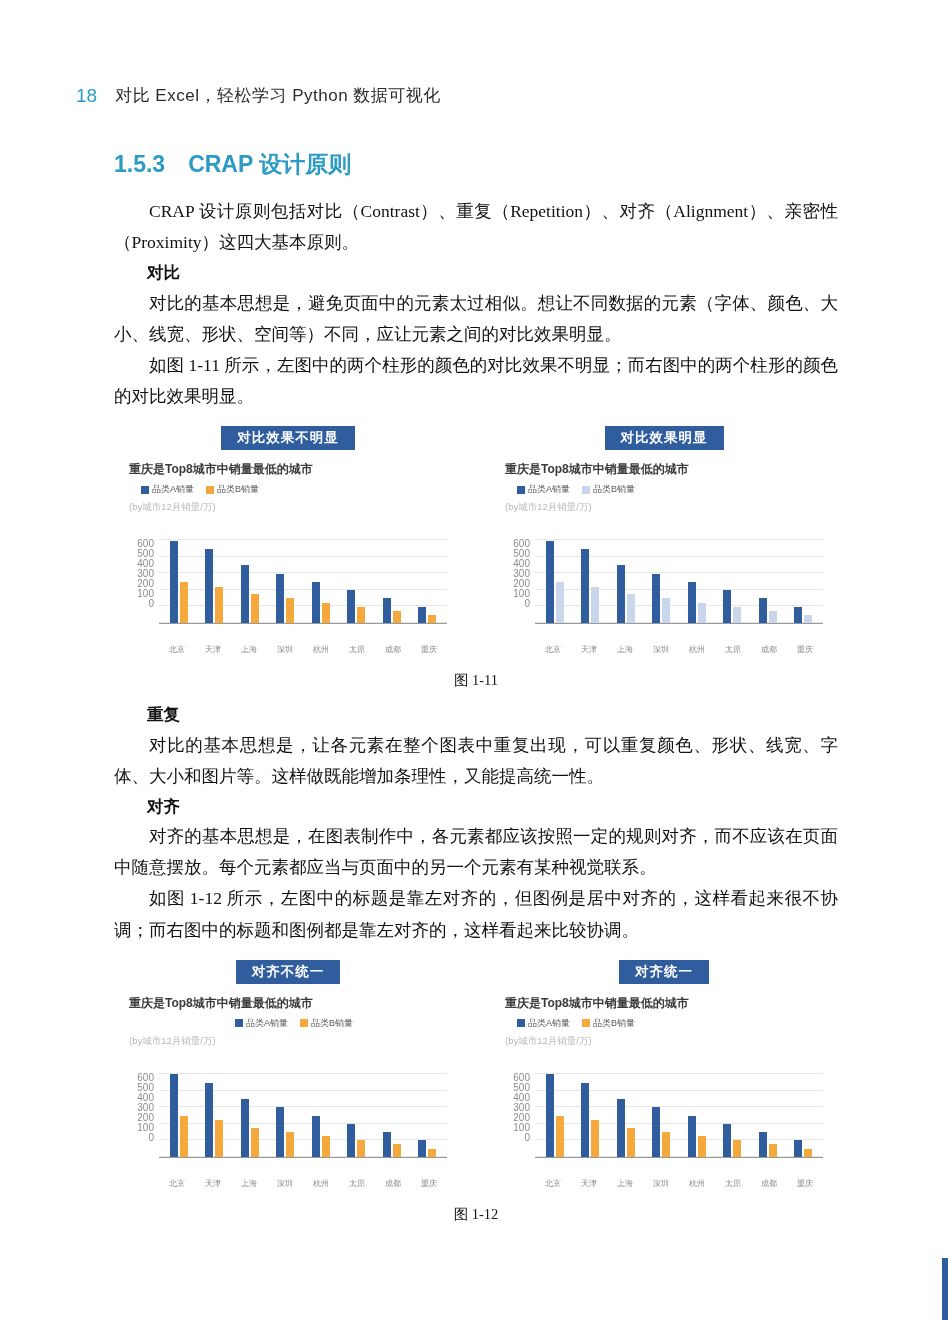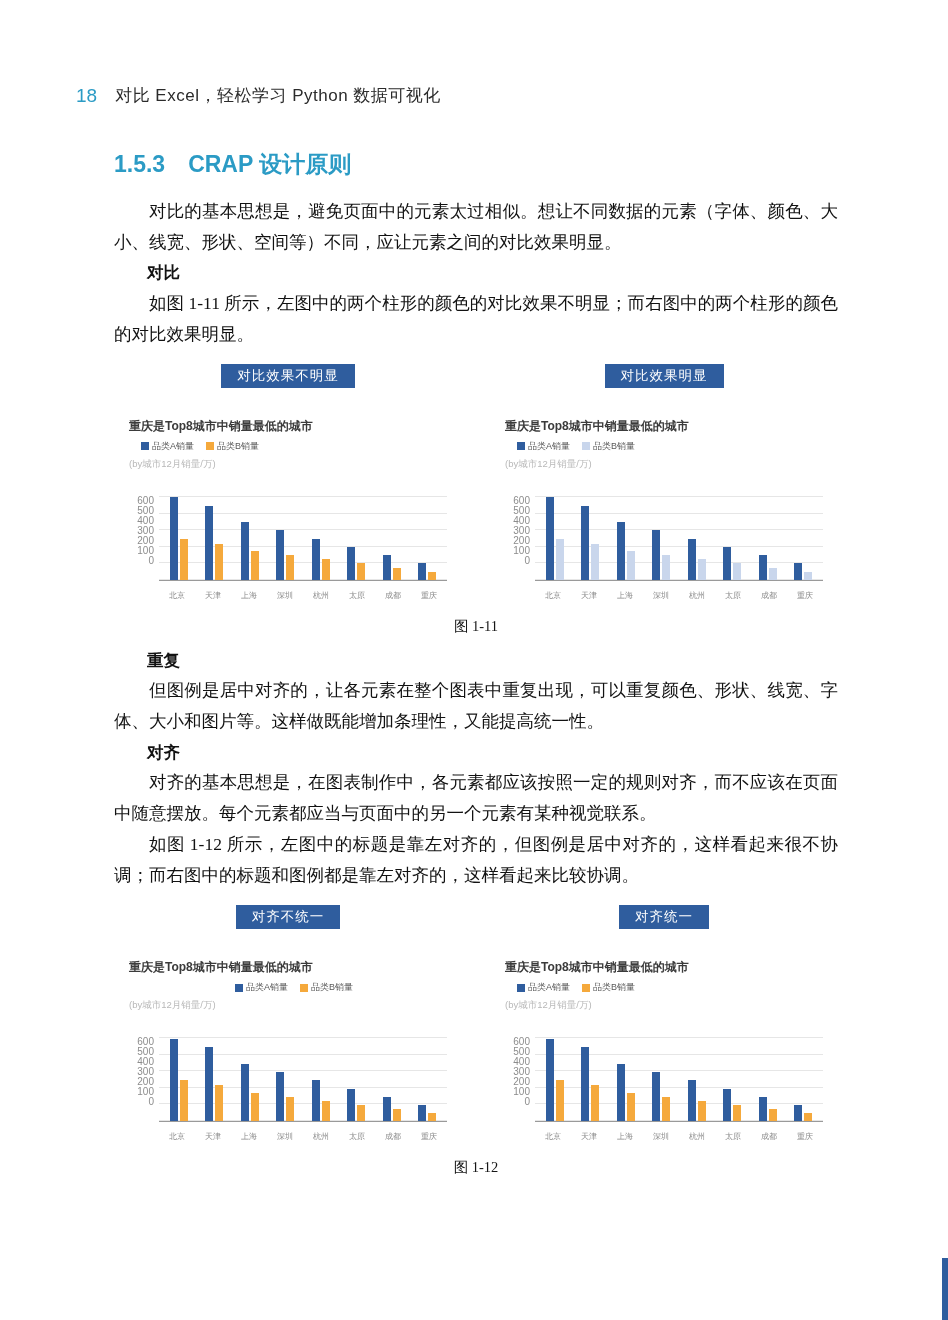--- a/index.html
+++ b/index.html
@@ -13,57 +13,58 @@
   
   .content{padding:42px 110px 0 114px;font-family:"Liberation Serif",serif;}
   .section-heading{margin:0 0 16px 0;font-family:"Liberation Sans",sans-serif;font-weight:bold;font-size:23px;color:#2b9bc5;}
   p.body{margin:0;font-size:17.5px;line-height:1.78;color:#121212;text-indent:2em;text-align:justify;}
   p.subhead{font-family:"Liberation Sans",sans-serif;font-weight:bold;font-size:16.5px;}
 
   
   .figure{margin:14px 0 10px 0;}
   .fig-charts{display:flex;justify-content:center;gap:58px;}
   .chart{width:318px;display:flex;flex-direction:column;font-family:"Liberation Sans",sans-serif;}
-  .chart-badge{align-self:center;background:#2f5d9e;color:#ffffff;font-size:13.5px;font-weight:normal;padding:3px 16px;margin-bottom:28px;letter-spacing:1px;}
+  .chart-badge{align-self:center;background:#2f5d9e;color:#ffffff;font-size:13.5px;font-weight:bold;padding:3px 16px;margin-bottom:9px;letter-spacing:1px;}
   .chart-title{font-size:12px;font-weight:bold;color:#3b3b3b;margin:2px 0 5px 0;}
   .chart-legend{display:flex;gap:12px;margin-bottom:3px;margin-left:12px;}
   .legend-item{display:inline-flex;align-items:center;gap:3px;}
   .legend-swatch{width:8px;height:8px;display:inline-block;}
   .legend-label{font-size:9px;color:#595959;}
   .chart-subtitle{font-size:9.5px;color:#b8b8b8;margin:2px 0 10px 0;}
   .chart-plot-row{display:flex;height:100px;}
   .y-axis{width:30px;box-sizing:border-box;padding-right:5px;display:flex;flex-direction:column;justify-content:center;align-items:flex-end;font-size:10px;color:#8c8c8c;line-height:1;margin:-4px 0;}
   .plot-area{flex:1;position:relative;border-bottom:1px solid #9a9a9a;display:flex;justify-content:space-around;align-items:flex-end;padding:0 2px;
     background-image:repeating-linear-gradient(to top,#e6e6e6 0,#e6e6e6 1px,transparent 1px,transparent 16.6667%);}
   .bar-group{display:flex;align-items:flex-end;gap:2px;height:100%;}
   .bar{width:8px;}
-  .x-axis{display:flex;margin-top:9px;}
+  .x-axis{display:flex;margin-top:20px;}
   .x-axis-spacer{width:30px;}
   .x-labels{flex:1;display:flex;}
   .x-label{flex:1;text-align:center;font-size:8px;color:#8c8c8c;}
   .fig-caption{display:block;text-align:center;font-family:"Liberation Serif",serif;font-size:14.5px;color:#161616;margin-top:16px;}
 
   .edge-marker{position:absolute;right:0;bottom:0;width:6px;height:62px;background:#2f5d9e;}
 </style>
 </head>
 <body>
 
 <div class="page">
 
   <header class="header">
     <span class="page-number">18</span>
     <span class="header-title">对比 Excel，轻松学习 Python 数据可视化</span>
   </header>
 
   <main class="content">
     <h2 class="section-heading">1.5.3　CRAP 设计原则</h2>
 
-
+    <p class="body">CRAP 设计原则包括对比（Contrast）、重复（Repetition）、对齐（Alignment）、亲密性（Proximity）这四大基本原则。</p>
+
+    <p class="body subhead">对比</p>
     <p class="body">对比的基本思想是，避免页面中的元素太过相似。想让不同数据的元素（字体、颜色、大小、线宽、形状、空间等）不同，应让元素之间的对比效果明显。</p>
-    <p class="body subhead">对比</p>
     <p class="body">如图 1-11 所示，左图中的两个柱形的颜色的对比效果不明显；而右图中的两个柱形的颜色的对比效果明显。</p>
 
     <figure class="figure">
       <div class="fig-charts">
         <div class="chart">
             <div class="chart-badge">对比效果不明显</div>
             <div class="chart-title">重庆是Top8城市中销量最低的城市</div>
             <div class="chart-legend" style="justify-content: flex-start;">
               <span class="legend-item">
                 <span class="legend-swatch" style="background: rgb(47, 93, 158);"></span>
@@ -205,21 +206,21 @@
                 <div class="x-label">成都</div>
                 <div class="x-label">重庆</div>
               </div>
             </div>
           </div>
       </div>
       <figcaption class="fig-caption">图 1-11</figcaption>
     </figure>
 
     <p class="body subhead">重复</p>
-    <p class="body">但图例是居中对齐的，让各元素在整个图表中重复出现，可以重复颜色、形状、线宽、字体、大小和图片等。这样做既能增加条理性，又能提高统一性。</p>
+    <p class="body">对比的基本思想是，让各元素在整个图表中重复出现，可以重复颜色、形状、线宽、字体、大小和图片等。这样做既能增加条理性，又能提高统一性。</p>
 
     <p class="body subhead">对齐</p>
     <p class="body">对齐的基本思想是，在图表制作中，各元素都应该按照一定的规则对齐，而不应该在页面中随意摆放。每个元素都应当与页面中的另一个元素有某种视觉联系。</p>
     <p class="body">如图 1-12 所示，左图中的标题是靠左对齐的，但图例是居中对齐的，这样看起来很不协调；而右图中的标题和图例都是靠左对齐的，这样看起来比较协调。</p>
 
     <figure class="figure">
       <div class="fig-charts">
         <div class="chart">
             <div class="chart-badge">对齐不统一</div>
             <div class="chart-title">重庆是Top8城市中销量最低的城市</div>

